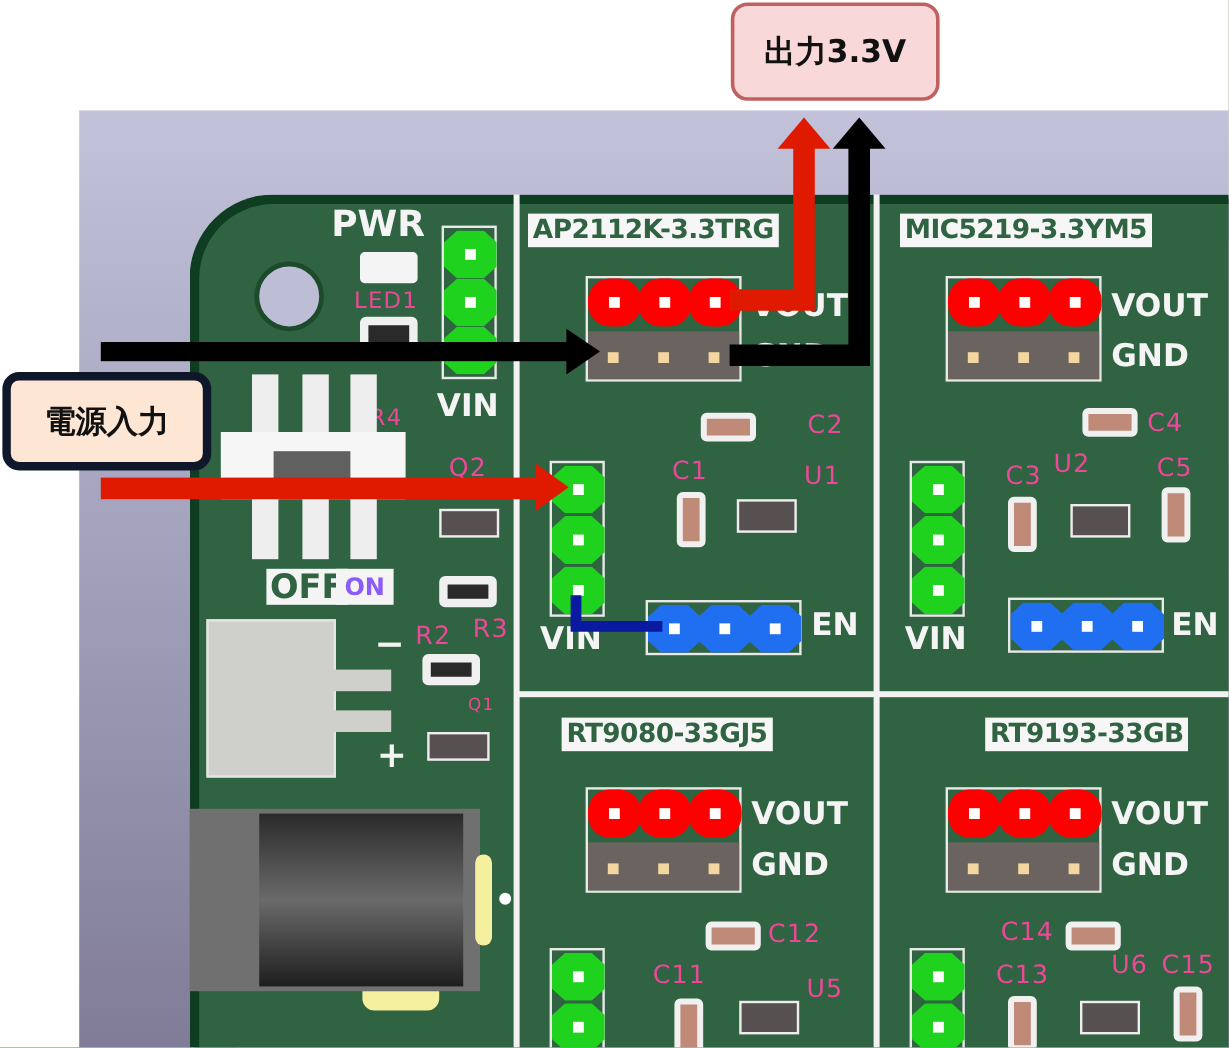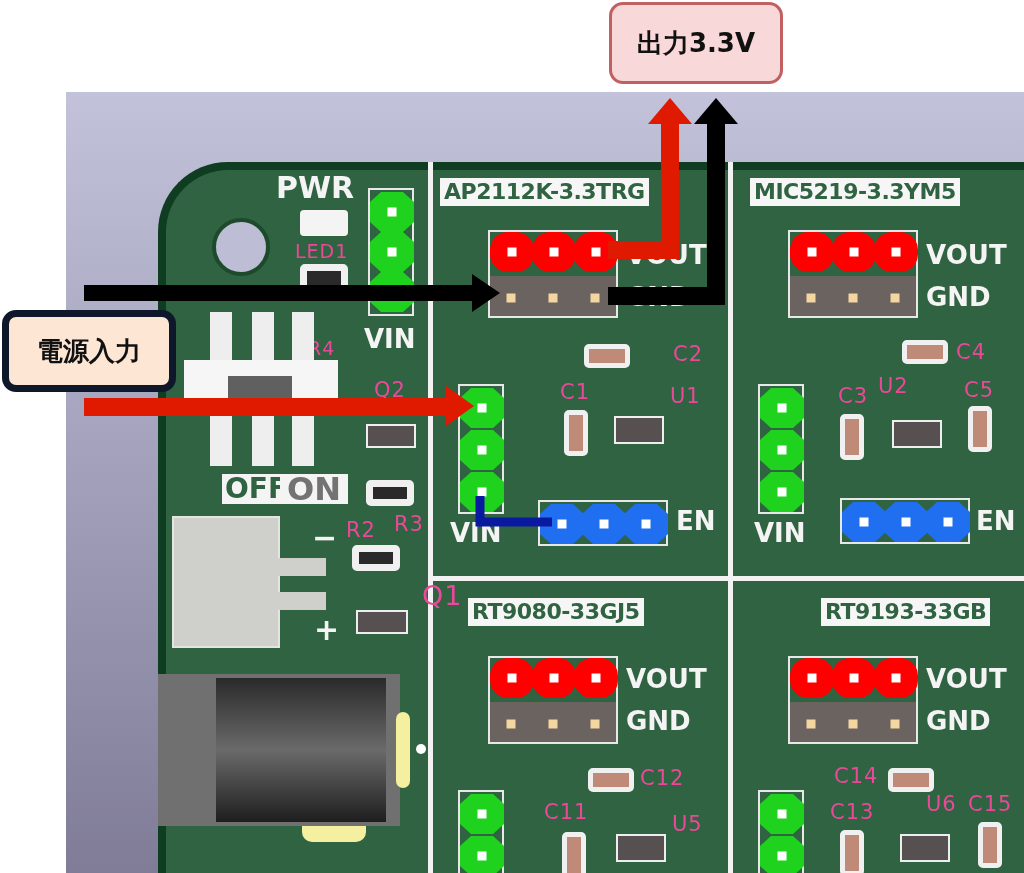--- a/index.html
+++ b/index.html
@@ -59,29 +59,29 @@
 <div class="abs" style="left:210px;top:312px;width:22px;height:58px;background:#eee;"></div>
 <div class="abs" style="left:252px;top:312px;width:22px;height:58px;background:#eee;"></div>
 <div class="abs" style="left:292px;top:312px;width:22px;height:58px;background:#eee;"></div>
 <div class="abs" style="left:184px;top:360px;width:154px;height:56px;background:#f6f6f6;">
   <div class="abs" style="left:44px;top:16px;width:64px;height:24px;background:#606060;"></div>
 </div>
 <div class="abs" style="left:210px;top:408px;width:22px;height:58px;background:#eee;"></div>
 <div class="abs" style="left:252px;top:408px;width:22px;height:58px;background:#eee;"></div>
 <div class="abs" style="left:292px;top:408px;width:22px;height:58px;background:#eee;"></div>
 <div class="abs" style="left:176px;top:474px;background:#f4f4f4;color:#2f6341;font-weight:bold;font-size:28px;padding:0 3px;line-height:30px;margin-left:46px;">OFF</div>
-<div class="abs" style="left:280px;top:474px;background:#f4f4f4;color:#737373;font-weight:bold;font-size:32px;padding:0 7px;line-height:30px;">ON</div>
+<div class="abs" style="left:280px;top:474px;background:#f4f4f4;color:#8b5cf6;font-weight:bold;font-size:20px;padding:0 7px;line-height:30px;">ON</div>
 
 <div class="abs silkthin" style="left:374px;top:378px;font-size:21px;">Q2</div>
 <div class="ic" style="left:366px;top:424px;width:50px;height:24px;"></div>
 <div class="res" style="left:366px;top:480px;width:48px;height:26px;"></div>
 <div class="abs silkthin" style="left:394px;top:512px;font-size:21px;">R3</div>
 <div class="abs silkthin" style="left:346px;top:518px;font-size:21px;">R2</div>
 <div class="res" style="left:352px;top:545px;width:48px;height:26px;"></div>
-<div class="abs silkthin" style="left:390px;top:580px;font-size:27px;margin-left:32px;">Q1</div>
+<div class="abs silkthin" style="left:390px;top:580px;font-size:14px;">Q1</div>
 <div class="ic" style="left:356px;top:610px;width:52px;height:24px;"></div>
 
 <div class="abs" style="left:172px;top:516px;width:104px;height:128px;background:#cfcfcc;border:2px solid #e4e4e0;"></div>
 <div class="abs" style="left:276px;top:558px;width:50px;height:18px;background:#cfcfcc;"></div>
 <div class="abs" style="left:276px;top:592px;width:50px;height:18px;background:#cfcfcc;"></div>
 <div class="abs silk" style="left:312px;top:520px;font-size:30px;">−</div>
 <div class="abs silk" style="left:314px;top:612px;font-size:30px;">+</div>
 
 <div class="abs" style="left:158px;top:674px;width:242px;height:152px;background:#707070;">
   <div class="abs" style="left:58px;top:4px;width:170px;height:144px;background:linear-gradient(#2a2a2a,#6a6a6a 50%,#1e1e1e);"></div>

